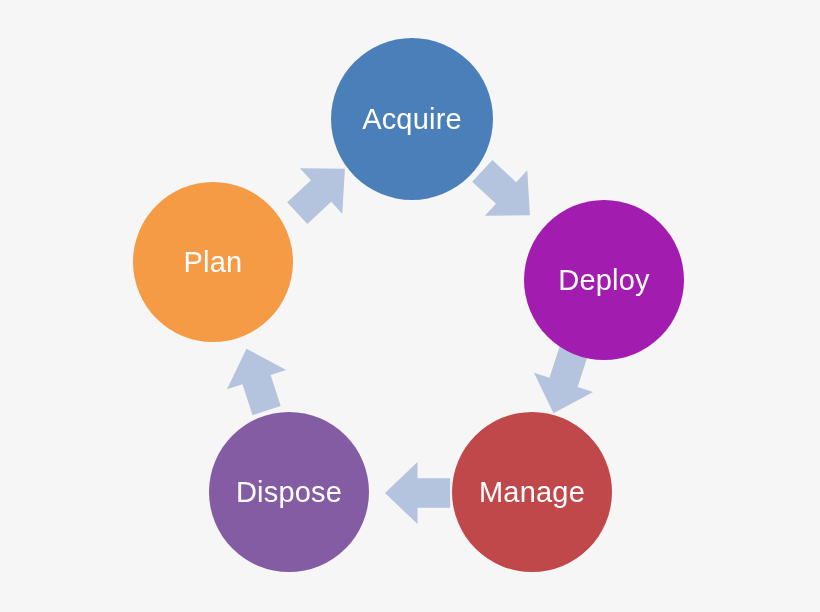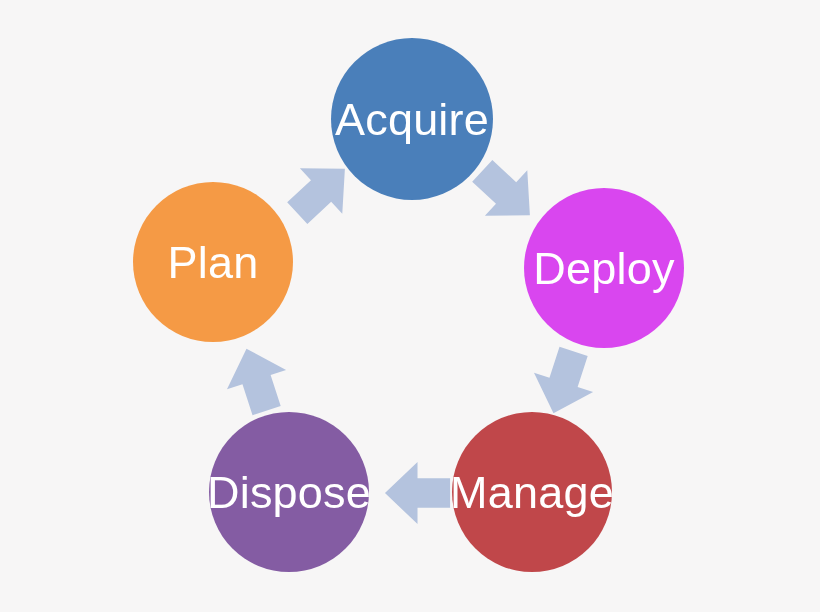--- a/index.html
+++ b/index.html
@@ -24,21 +24,21 @@
     position: absolute;
     border-radius: 50%;
     display: flex;
     align-items: center;
     justify-content: center;
     box-sizing: border-box;
   }
   .node-label {
     color: #ffffff;
     font-family: "Liberation Sans", sans-serif;
-    font-size: 45px;
+    font-size: 29px;
     font-weight: 400;
     letter-spacing: 0.2px;
     line-height: 1;
     white-space: nowrap;
     user-select: none;
   }
   .arrow-wrap {
     position: absolute;
     width: 74px;
     height: 74px;
@@ -83,21 +83,21 @@
   <div class="arrow-wrap" style="left:220px; top:344px; transform:rotate(342deg);">
     <svg viewBox="0 0 100 100" aria-hidden="true">
       <path d="M50 4 L92 48 L70 48 L70 92 L30 92 L30 48 L8 48 Z" fill="#b4c3de"></path>
     </svg>
   </div>
 
   <div class="node-circle" style="left:331px; top:38px; width:162px; height:162px; background:#4a7fba;">
     <span class="node-label">Acquire</span>
   </div>
 
-  <div class="node-circle" style="left:524px; top:188px; width:160px; height:160px; background:#d946ef;">
+  <div class="node-circle" style="left:524px; top:200px; width:160px; height:160px; background:#a21caf;">
     <span class="node-label">Deploy</span>
   </div>
 
   <div class="node-circle" style="left:452px; top:412px; width:160px; height:160px; background:#c0474a;">
     <span class="node-label">Manage</span>
   </div>
 
   <div class="node-circle" style="left:209px; top:412px; width:160px; height:160px; background:#845ca3;align-items:center;">
     <span class="node-label">Dispose</span>
   </div>

